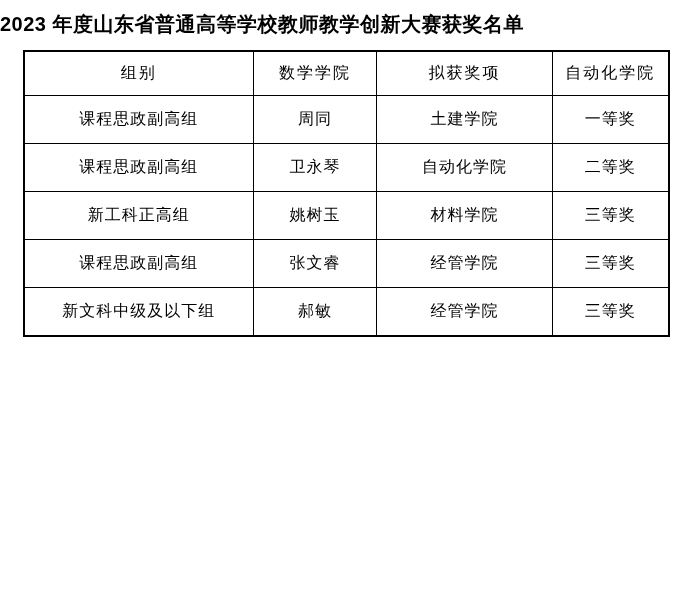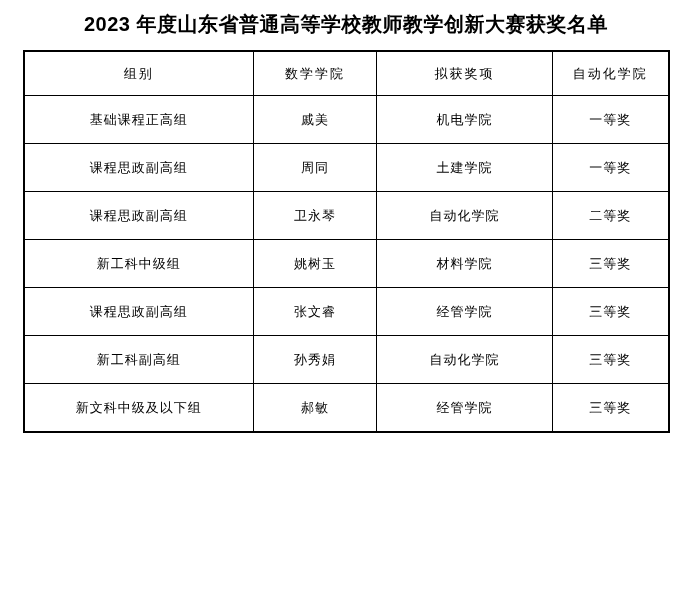--- a/index.html
+++ b/index.html
@@ -12,39 +12,39 @@
     color: #000000;
   }
   .page {
     width: 692px;
     height: 607px;
     box-sizing: border-box;
     overflow: hidden;
   }
   .doc-title {
     margin-top: 11px;
-    text-align: center;
+    text-align: left;
     font-size: 20px;
     font-weight: bold;
     letter-spacing: 0.5px;
     line-height: 26px;
   }
   table.award-table {
     border-collapse: collapse;
     table-layout: fixed;
     width: 645px;
     margin: 13px auto 0 auto;
     border: 2px solid #000000;
   }
   table.award-table th,
   table.award-table td {
     border: 1px solid #000000;
     text-align: center;
     vertical-align: middle;
-    font-size: 13px;
+    font-size: 16px;
     padding: 0;
     overflow: hidden;
     white-space: nowrap;
   }
   table.award-table th {
     height: 43px;
     font-weight: normal;
     letter-spacing: 2px;
   }
   table.award-table td {
@@ -73,53 +73,41 @@
     <thead>
       <tr>
         <th>组别</th>
         <th>数学学院</th>
         <th>拟获奖项</th>
         <th>自动化学院</th>
       </tr>
     </thead>
     <tbody>
       <tr>
-        <td>基础课程正高组</td>
-        <td>戚美</td>
-        <td>机电学院</td>
-        <td>一等奖</td>
-      </tr>
-      <tr>
         <td>课程思政副高组</td>
         <td>周同</td>
         <td>土建学院</td>
         <td>一等奖</td>
       </tr>
       <tr>
         <td>课程思政副高组</td>
         <td>卫永琴</td>
         <td>自动化学院</td>
         <td>二等奖</td>
       </tr>
       <tr>
-        <td>新工科中级组</td>
+        <td>新工科正高组</td>
         <td>姚树玉</td>
         <td>材料学院</td>
         <td>三等奖</td>
       </tr>
       <tr>
         <td>课程思政副高组</td>
         <td>张文睿</td>
         <td>经管学院</td>
-        <td>三等奖</td>
-      </tr>
-      <tr>
-        <td>新工科副高组</td>
-        <td>孙秀娟</td>
-        <td>自动化学院</td>
         <td>三等奖</td>
       </tr>
       <tr>
         <td>新文科中级及以下组</td>
         <td>郝敏</td>
         <td>经管学院</td>
         <td>三等奖</td>
       </tr>
     </tbody>
   </table>

